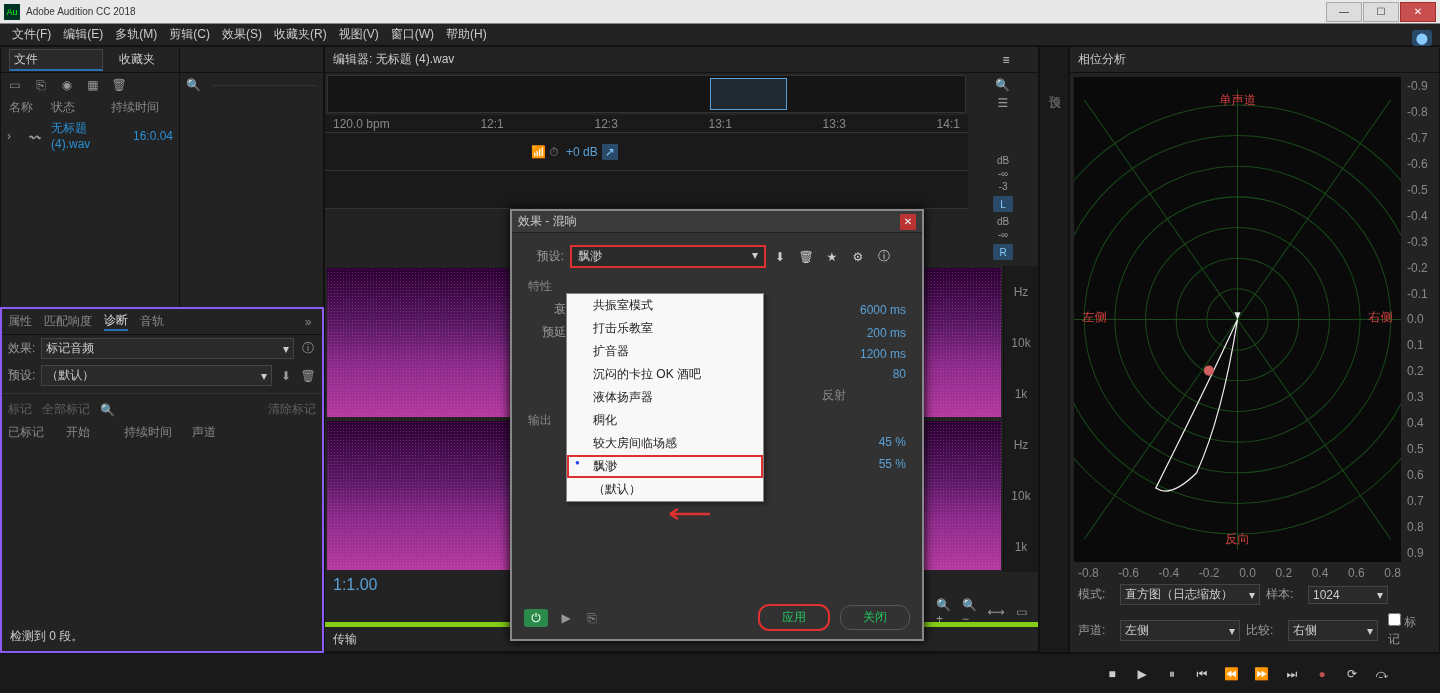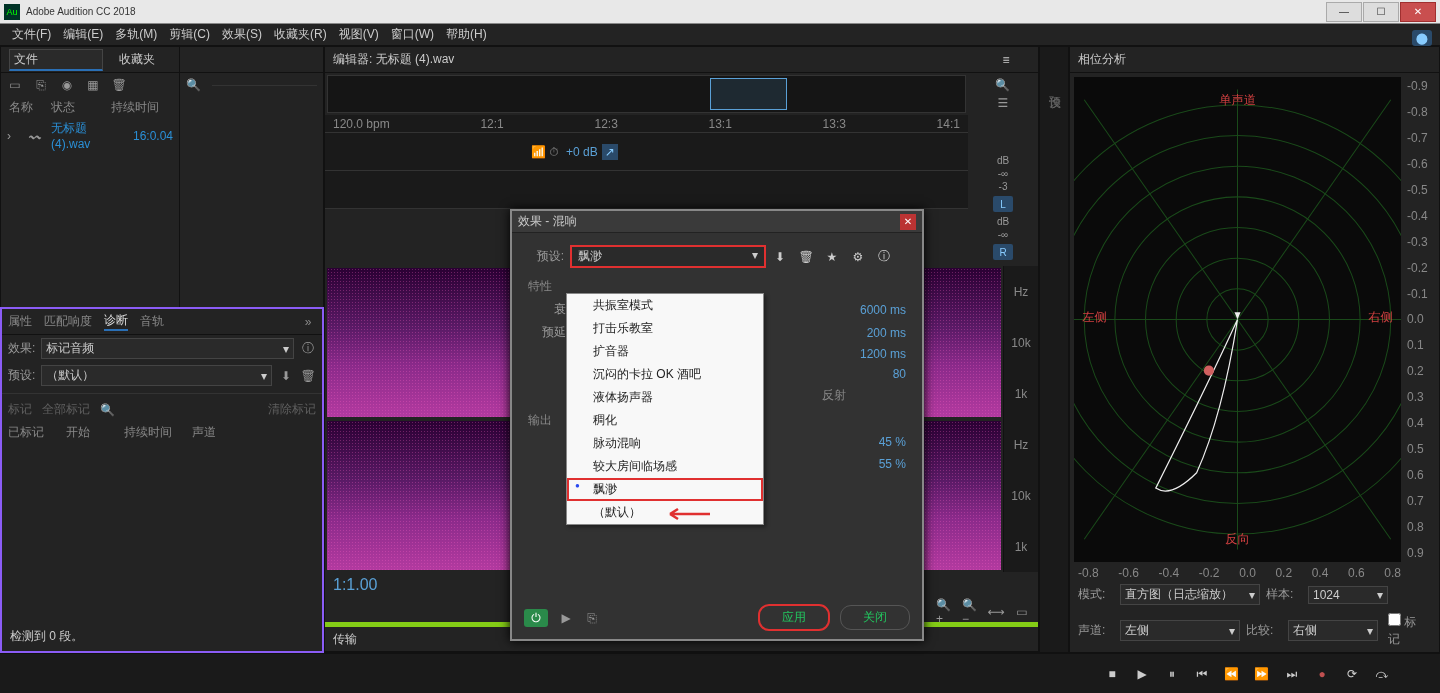--- a/index.html
+++ b/index.html
@@ -421,21 +421,20 @@
       </div>
     <div style="text-align:center"><label><input type="checkbox" checked="" style=""> <span>总输入</span></label></div>
 
     <div class="dropdown">
       <div>共振室模式</div>
       <div>打击乐教室</div>
       <div>扩音器</div>
       <div>沉闷的卡拉 OK 酒吧</div>
       <div>液体扬声器</div>
       <div>稠化</div>
-      <div>脉动混响</div>
       <div>较大房间临场感</div>
       <div class="selitem">飘渺</div>
       <div>（默认）</div>
     </div>
     <div class="arrow"><svg viewBox="0 0 50 16">
           <path d="M48 8 L8 8 M8 8 L16 3 M8 8 L16 13" stroke="#e03030" stroke-width="2.5" fill="none"></path>
         </svg></div>
 
     <div class="dfoot">
       <span class="pwr">⏻</span>

